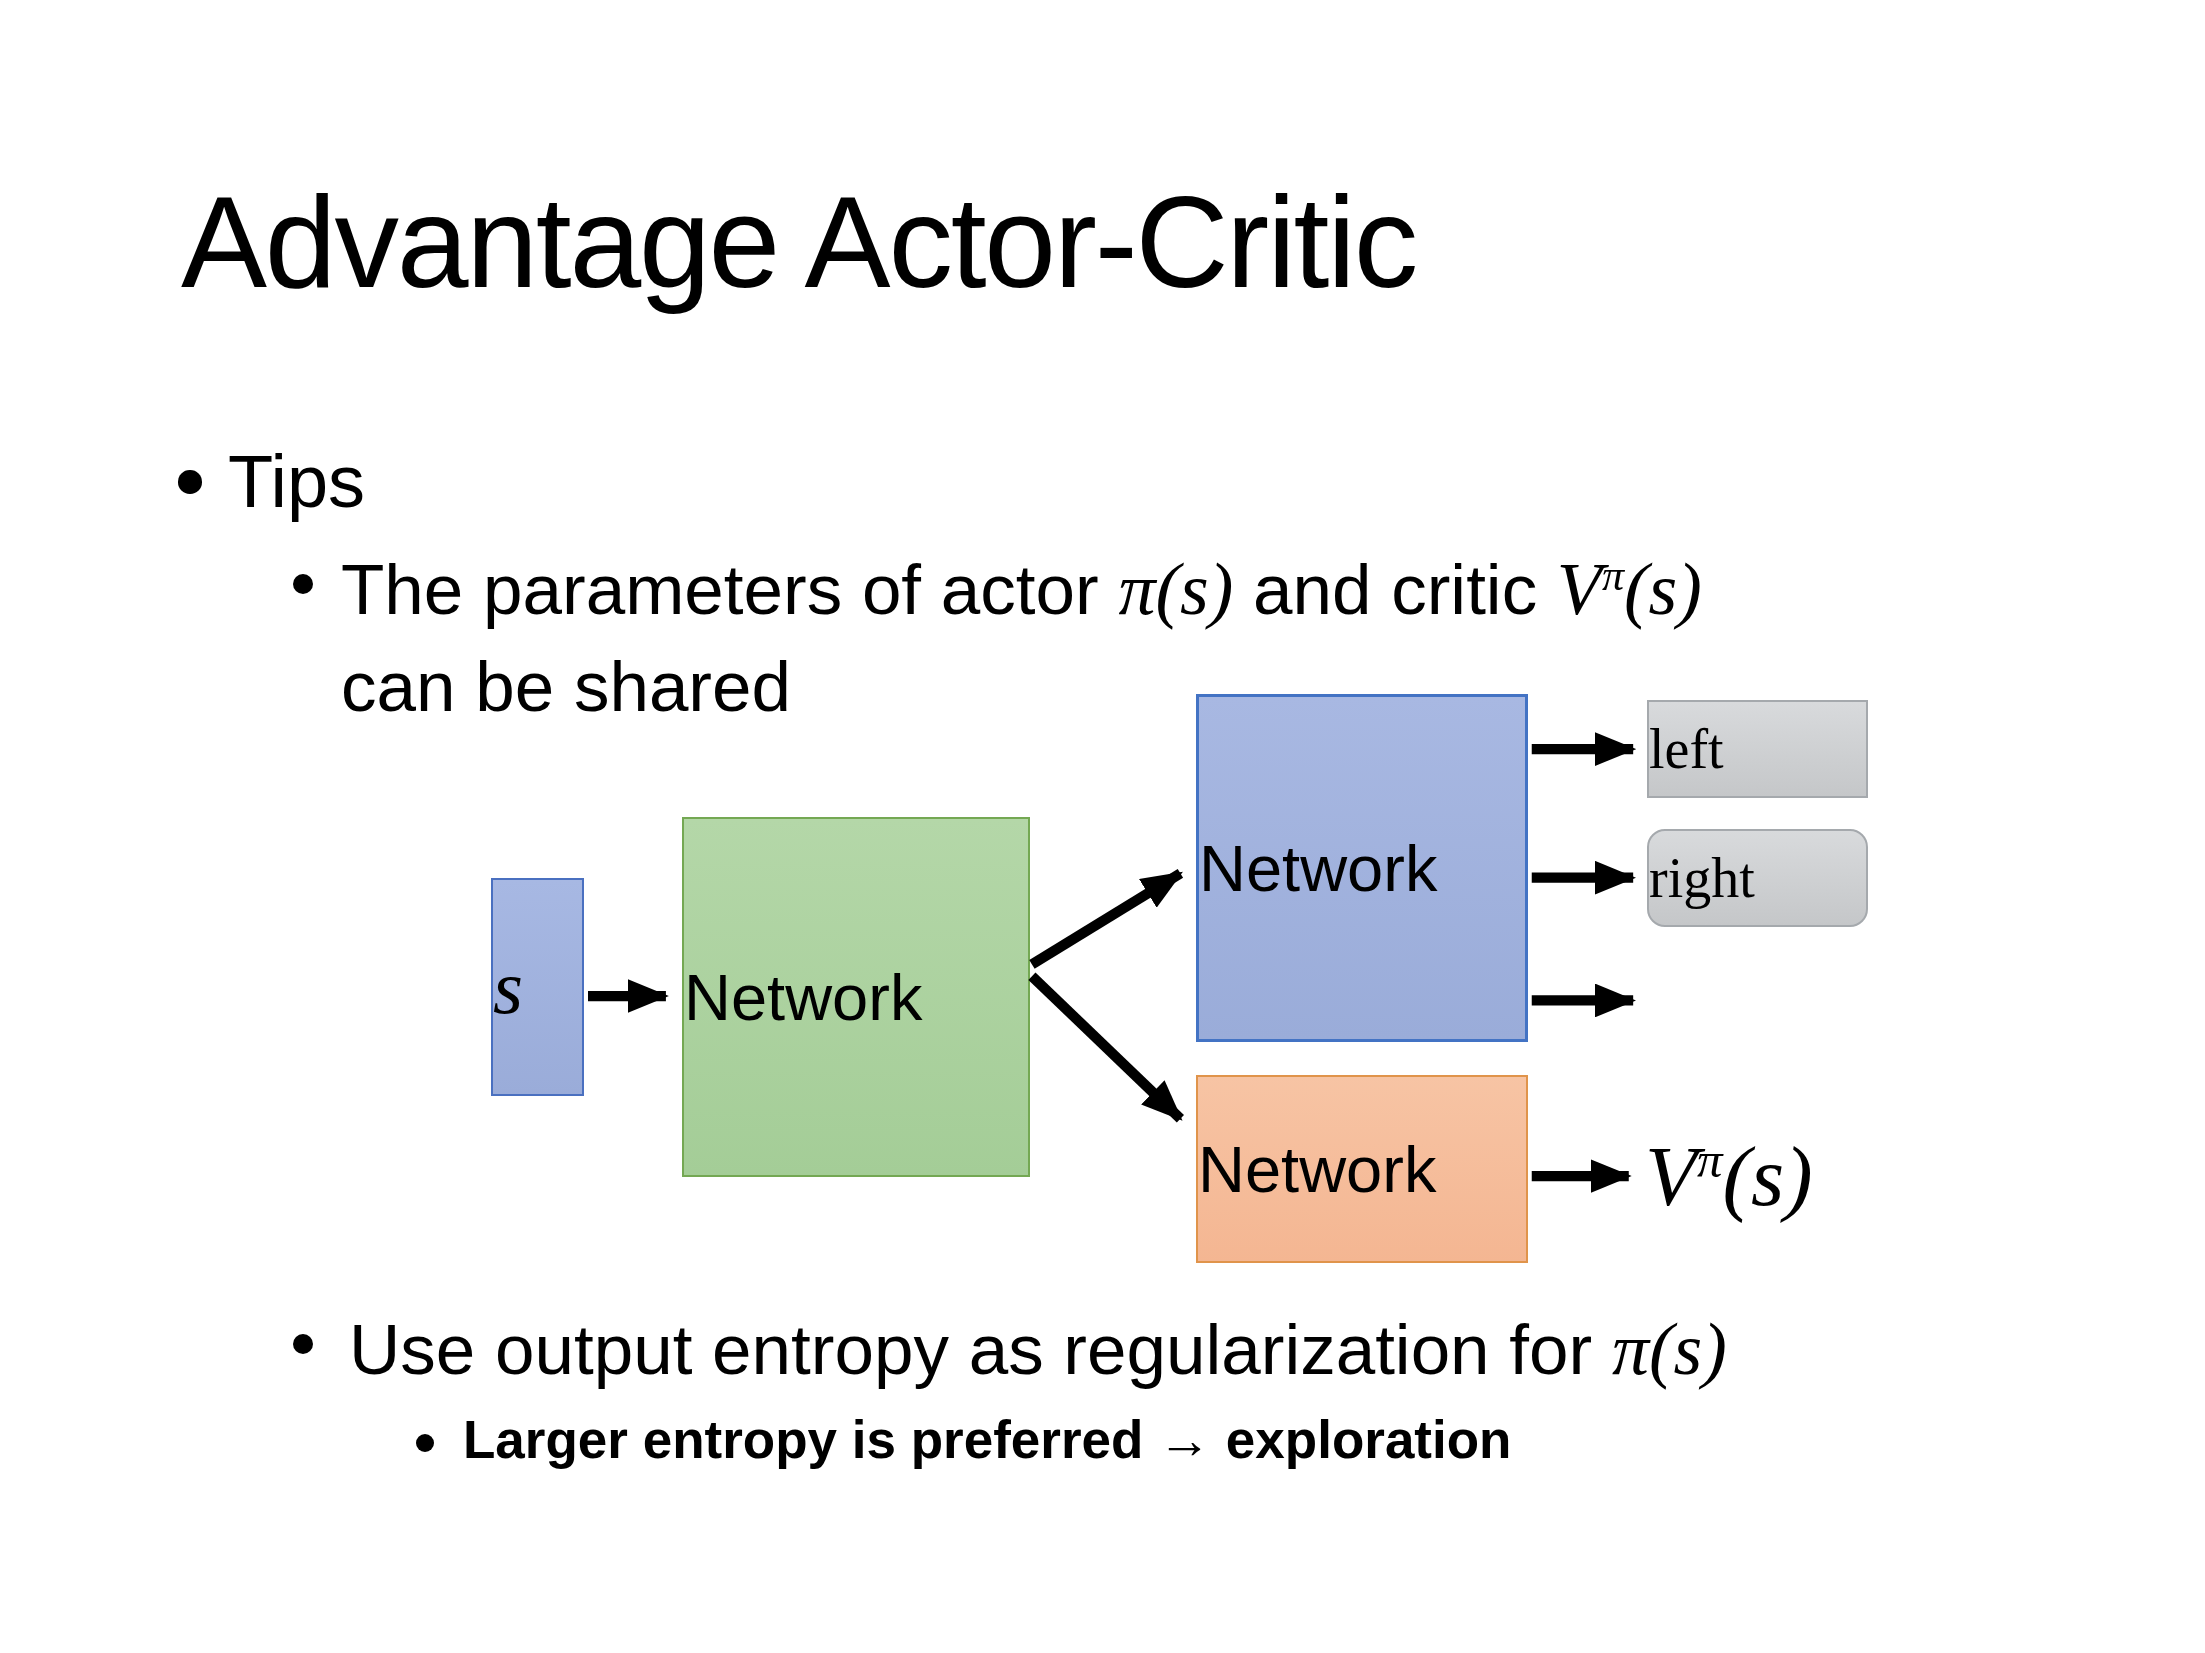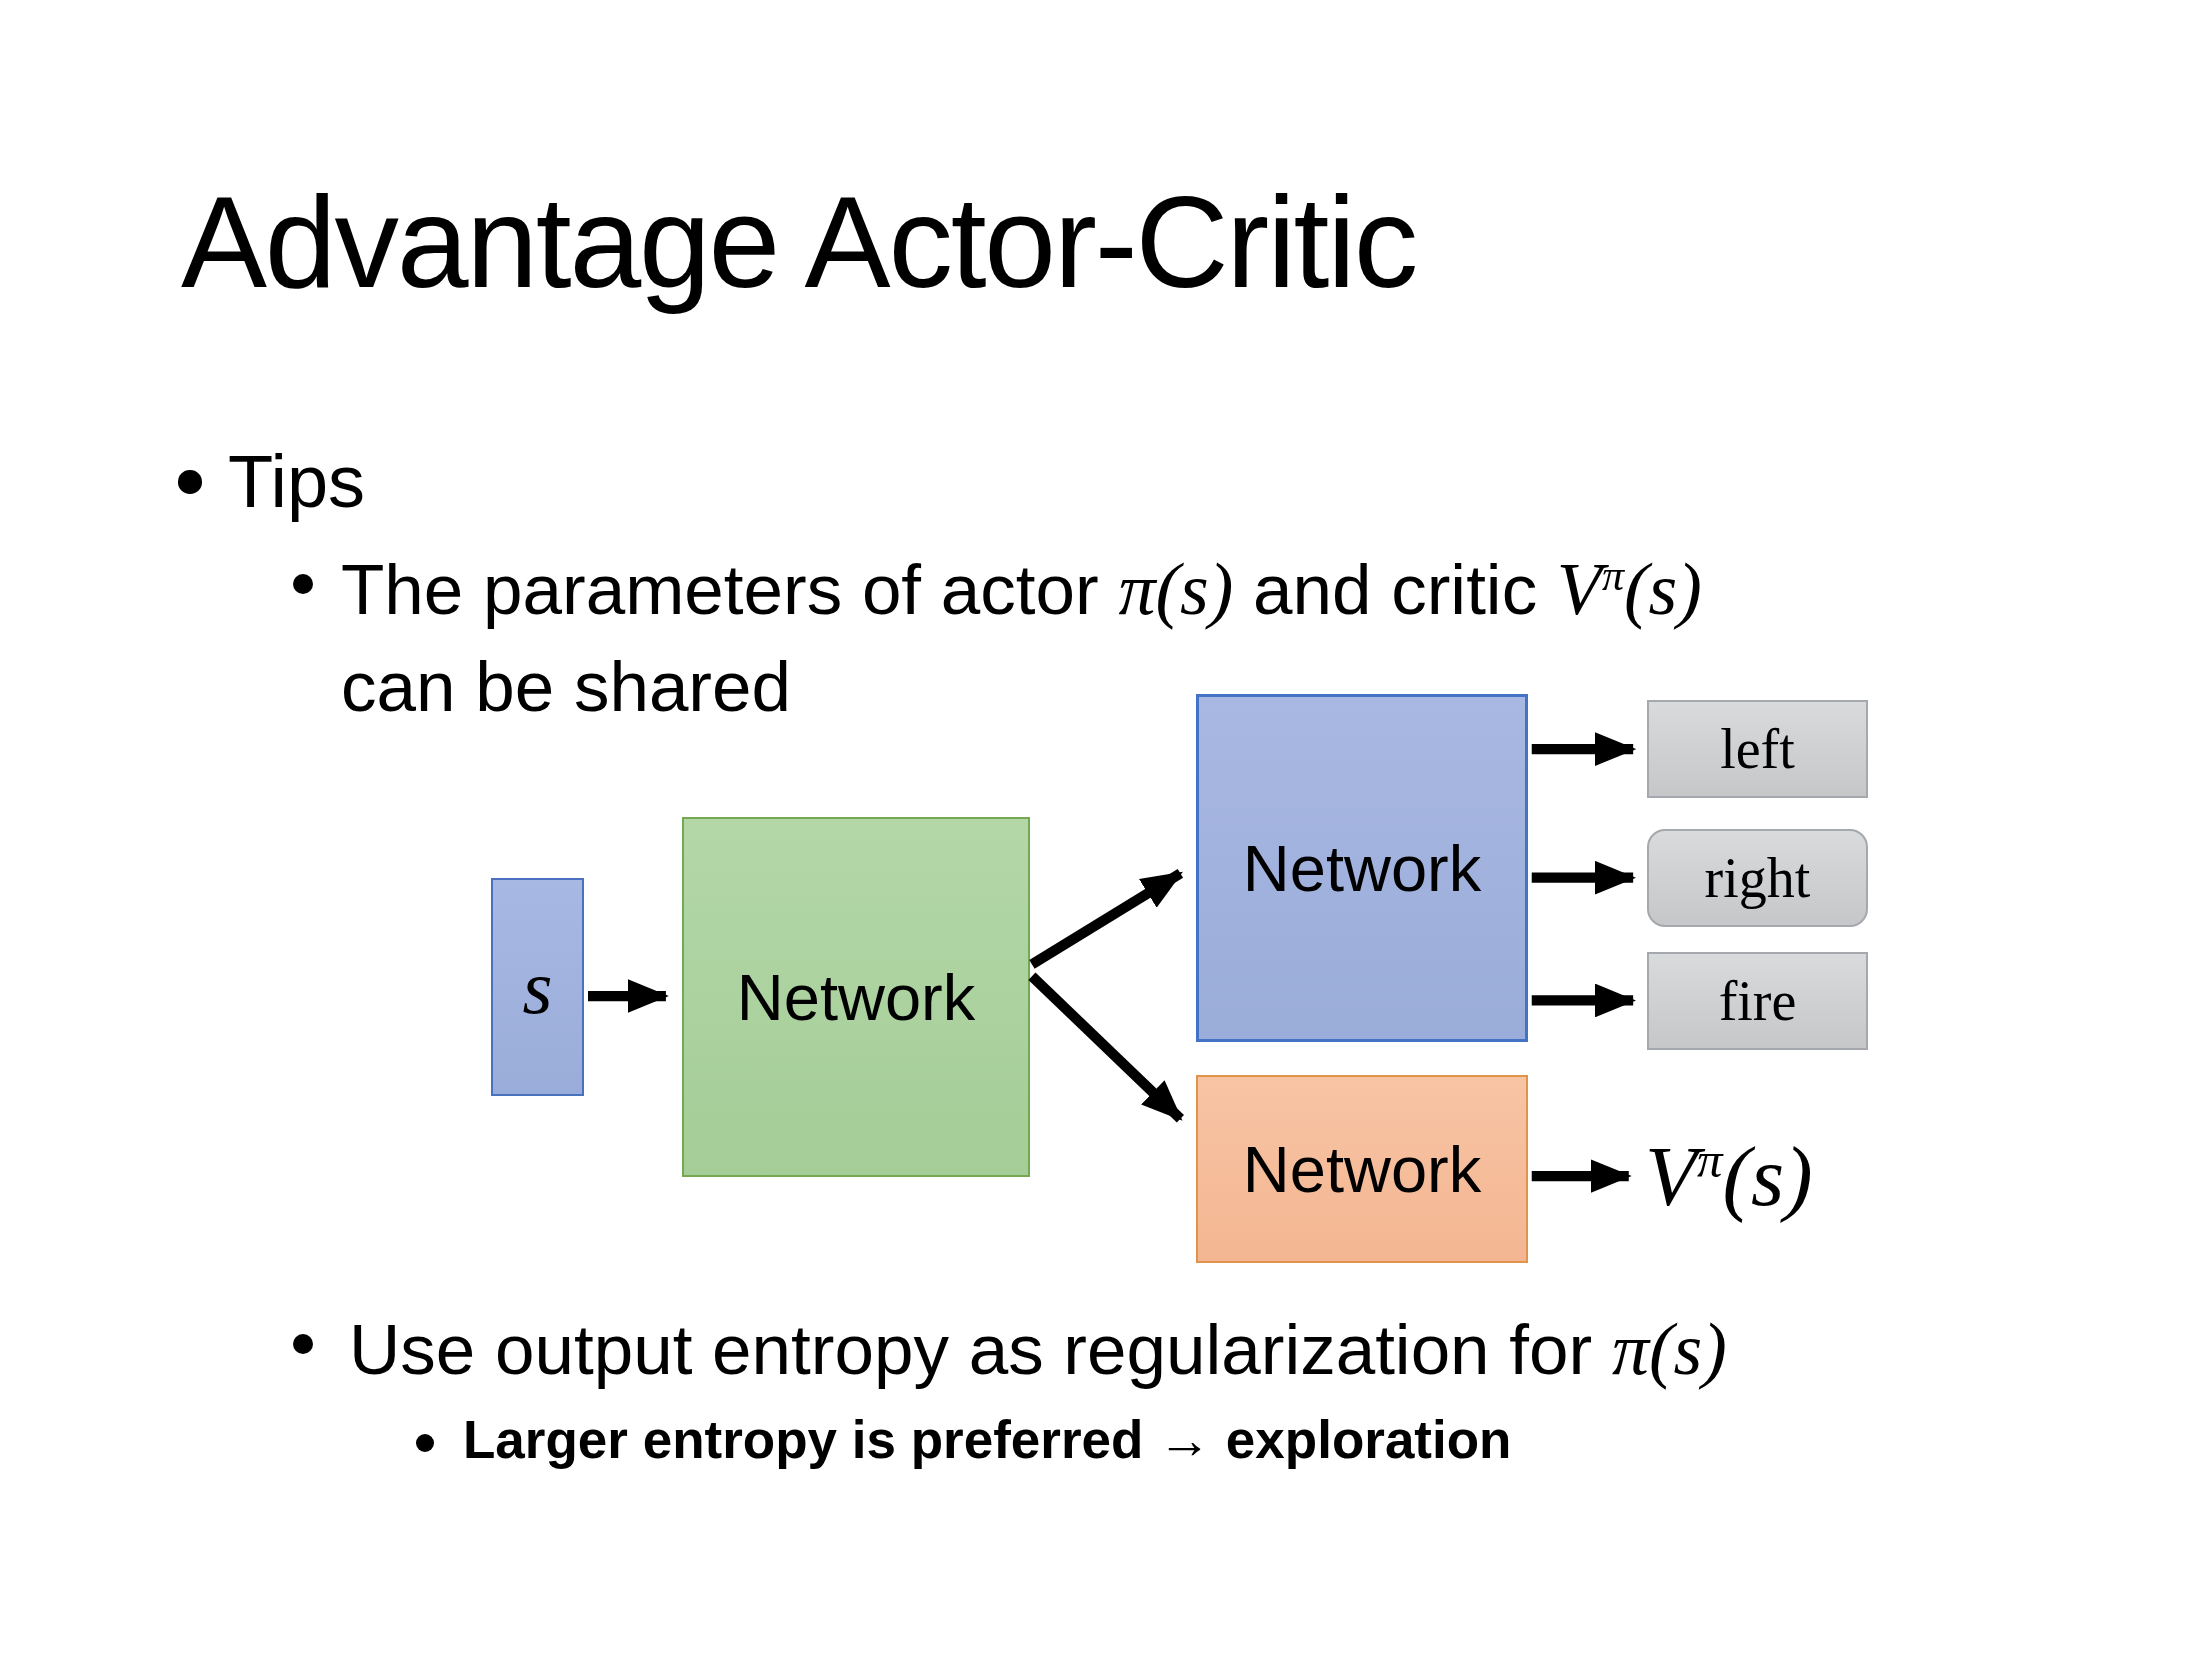--- a/index.html
+++ b/index.html
@@ -42,21 +42,20 @@
     font-family: "Liberation Serif", "DejaVu Serif", serif;
     font-style: italic;
     font-size: 0.62em;
     vertical-align: 0.55em;
   }
   .box {
     position: absolute;
     box-sizing: border-box;
     display: flex;
     align-items: center;
-    justify-content: center;
   }
   .net-label {
     font-family: "Liberation Sans", sans-serif;
     font-size: 65px;
     color: #000000;
   }
   .input-box {
     left: 491px; top: 878px; width: 93px; height: 218px;
     background: linear-gradient(180deg, #A7B8E3 0%, #9AACD9 100%);
     border: 2.9px solid #4A70C0;
@@ -142,23 +141,20 @@
   <div class="box critic-box">
     <span class="net-label">Network</span>
   </div>
 
   <div class="box action-box" style="top:700px;">
     <span class="action-label">left</span>
   </div>
   <div class="box action-box" style="top:829px;border-radius:18px;">
     <span class="action-label">right</span>
   </div>
-  <div class="box action-box" style="top:952px;">
-    <span class="action-label">fire</span>
-  </div>
 
   <div class="value-expr">
     <span class="math">V</span><span class="sup">π</span><span class="math">(s)</span>
   </div>
 
   <svg class="arrows" viewBox="0 0 3000 2250">
     <defs>
       <marker id="ah" markerUnits="userSpaceOnUse" markerWidth="56" markerHeight="46" viewBox="0 0 56 46" refX="52" refY="23" orient="auto">
         <path d="M0,0 L56,23 L0,46 Z" fill="#000000"></path>
       </marker>

